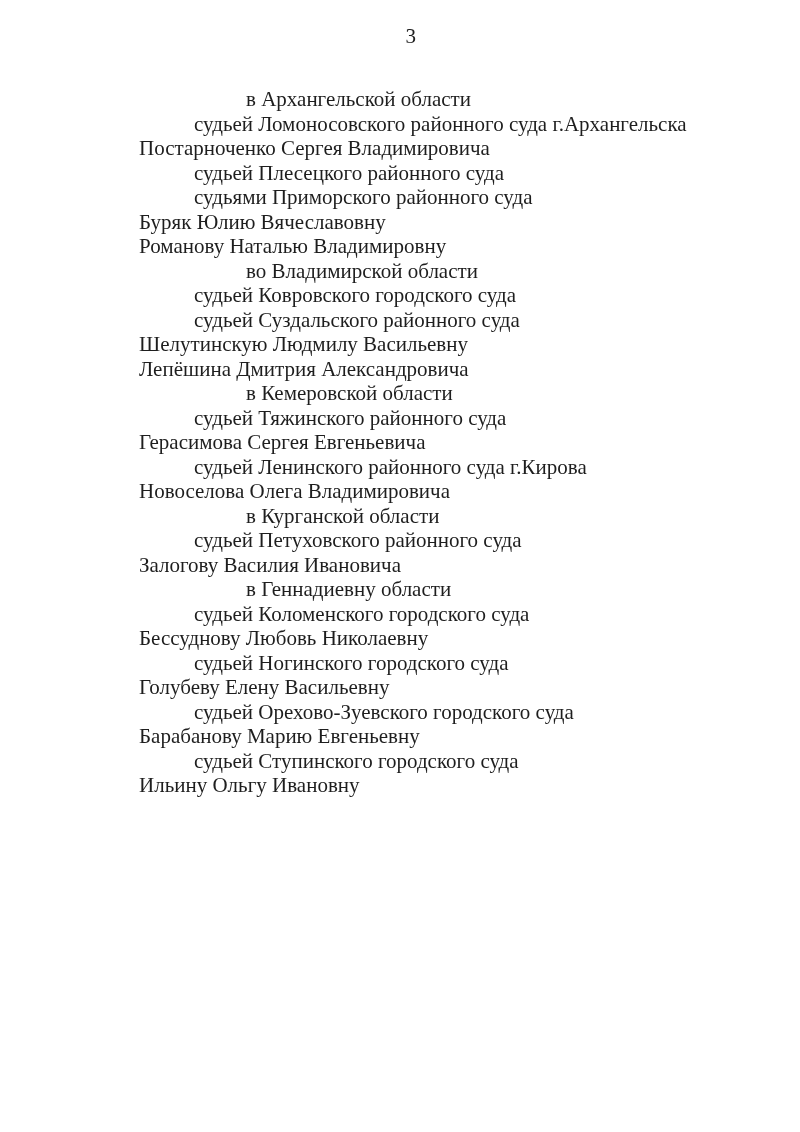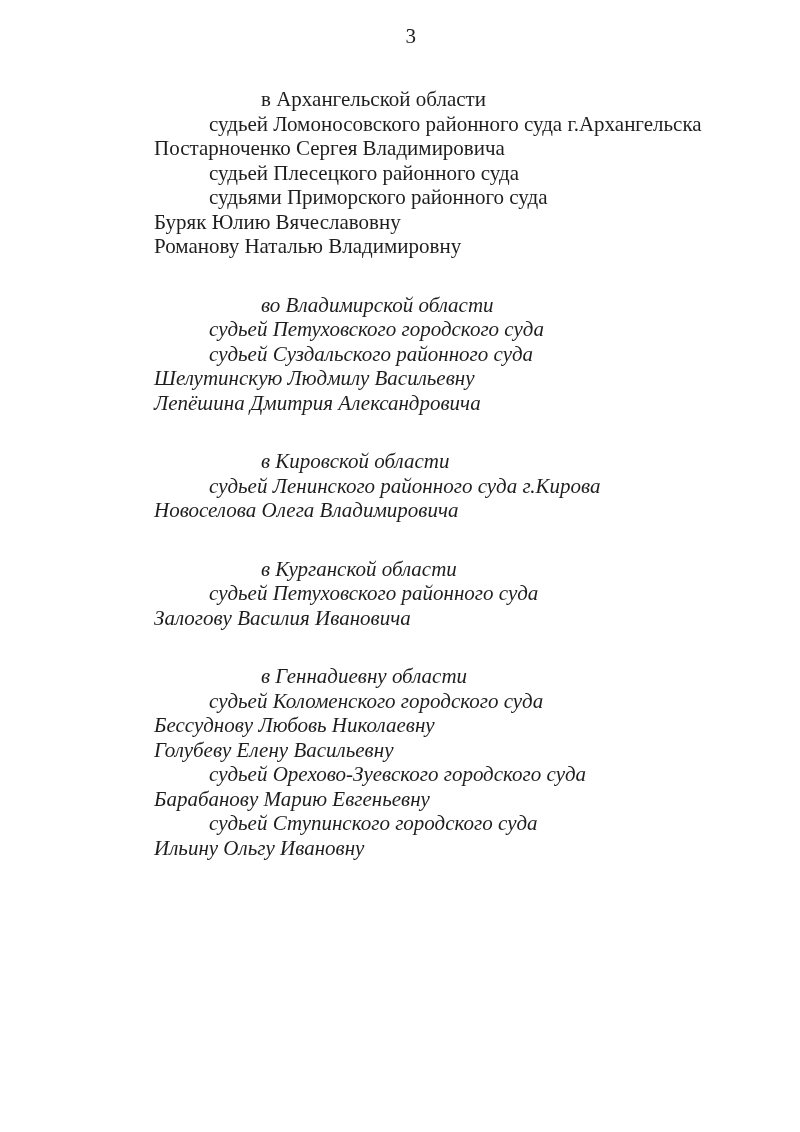--- a/index.html
+++ b/index.html
@@ -21,29 +21,27 @@
     position: absolute;
     top: 24px;
     left: 144px;
     width: 534px;
     text-align: center;
     letter-spacing: 0.5px;
   }
   .content {
     position: absolute;
     top: 87px;
-    left: 154px;
+    left: 139px;
     width: 620px;
   }
   .section {
     margin: 0;
   }
   .section + .section {
-    margin-top: 34px;
-    font-style: italic;
   }
   .line {
     line-height: 24.5px;
     white-space: nowrap;
   }
   .line.region {
     padding-left: 107px;
   }
   .line.court {
     padding-left: 55px;
@@ -65,43 +63,48 @@
       <div class="line court">судьей Ломоносовского районного суда г.Архангельска</div>
       <div class="line name">Постарноченко Сергея Владимировича</div>
       <div class="line court">судьей Плесецкого районного суда</div>
       <div class="line court">судьями Приморского районного суда</div>
       <div class="line name">Буряк Юлию Вячеславовну</div>
       <div class="line name">Романову Наталью Владимировну</div>
     </div>
 
     <div class="section">
       <div class="line region">во Владимирской области</div>
-      <div class="line court">судьей Петуховского городского суда</div>
+      <div class="line court">судьей Ковровского городского суда</div>
       <div class="line court">судьей Суздальского районного суда</div>
       <div class="line name">Шелутинскую Людмилу Васильевну</div>
       <div class="line name">Лепёшина Дмитрия Александровича</div>
     </div>
 
+    <div class="section">
+      <div class="line region">в Кемеровской области</div>
+      <div class="line court">судьей Тяжинского районного суда</div>
+      <div class="line name">Герасимова Сергея Евгеньевича</div>
+    </div>
 
     <div class="section">
-      <div class="line region">в Кировской области</div>
       <div class="line court">судьей Ленинского районного суда г.Кирова</div>
       <div class="line name">Новоселова Олега Владимировича</div>
     </div>
 
     <div class="section">
       <div class="line region">в Курганской области</div>
       <div class="line court">судьей Петуховского районного суда</div>
       <div class="line name">Залогову Василия Ивановича</div>
     </div>
 
     <div class="section">
       <div class="line region">в Геннадиевну области</div>
       <div class="line court">судьей Коломенского городского суда</div>
       <div class="line name">Бессуднову Любовь Николаевну</div>
+      <div class="line court">судьей Ногинского городского суда</div>
       <div class="line name">Голубеву Елену Васильевну</div>
       <div class="line court">судьей Орехово-Зуевского городского суда</div>
       <div class="line name">Барабанову Марию Евгеньевну</div>
       <div class="line court">судьей Ступинского городского суда</div>
       <div class="line name">Ильину Ольгу Ивановну</div>
     </div>
 
   </div>
 </div>
 

